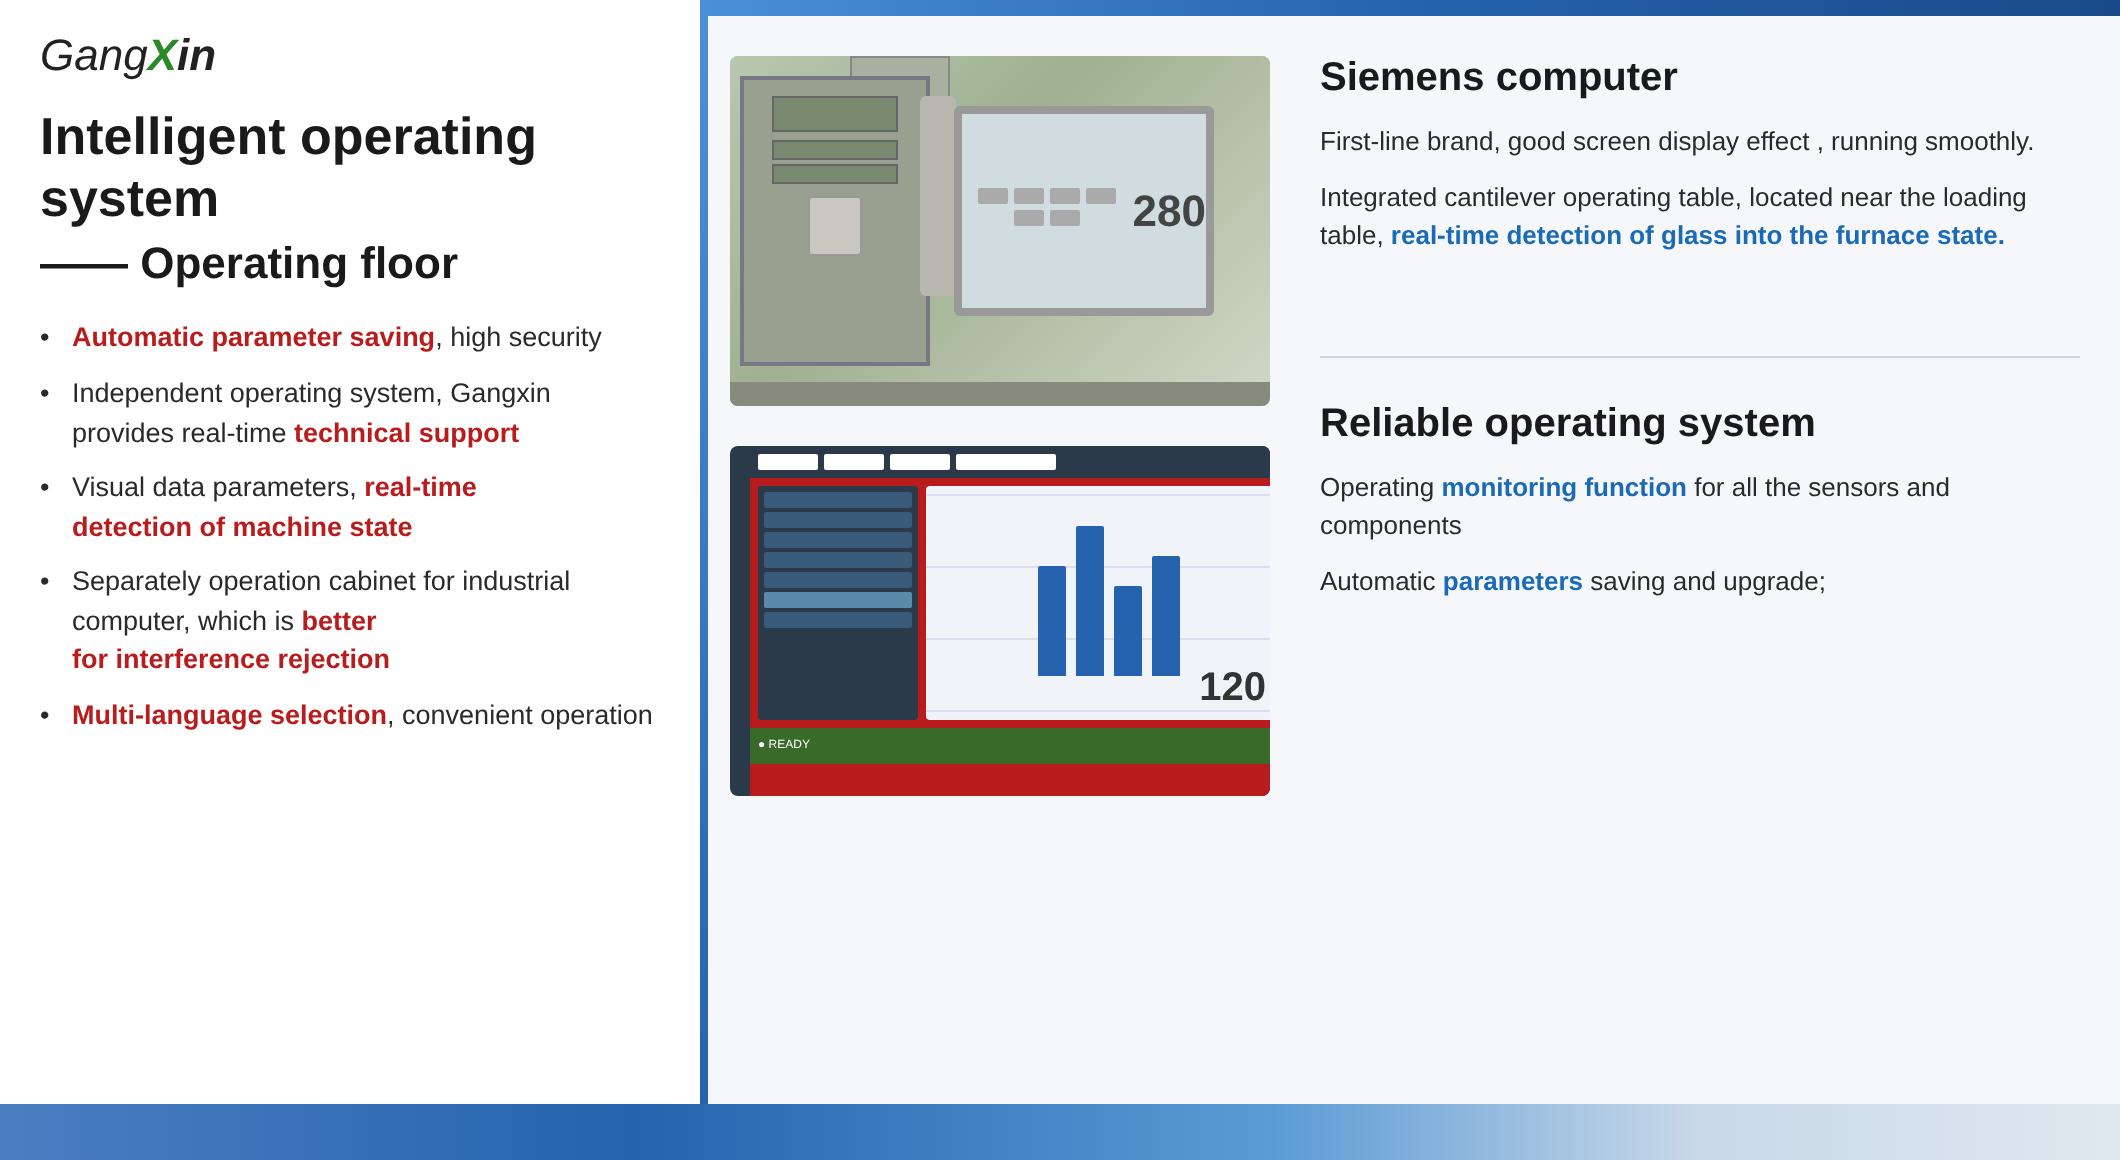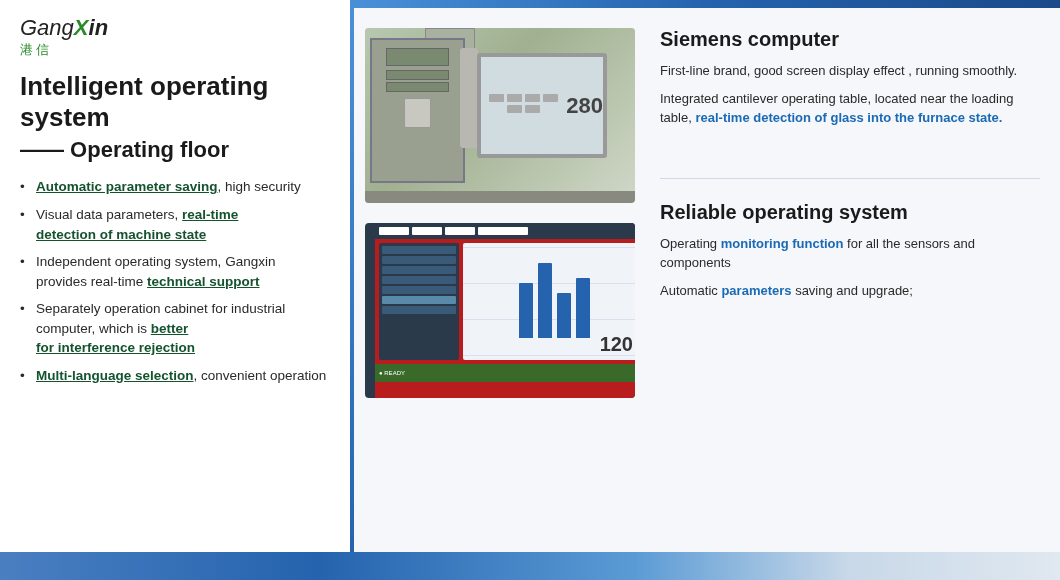--- a/index.html
+++ b/index.html
@@ -88,23 +88,22 @@
       color: #2a2a2a;
       line-height: 1.45;
     }
     .bullet-list li::before {
       content: '•';
       position: absolute;
       left: 0;
       color: #2a2a2a;
     }
     .highlight-blue {
-      color: #14532d;
-      font-weight: bold;
-      text-decoration: underline;
+      color: #b91c1c;
+      font-weight: bold;
     }
     .highlight-blue-nounder {
       color: #1a6ab5;
       font-weight: bold;
     }
 
     
     .right-panel {
       position: absolute;
       top: 8px;
@@ -282,35 +281,34 @@
 <body>
 
 <div class="top-bar"></div>
 
 <div class="left-panel">
 
   <div class="logo-area">
     <div class="logo-text">
       <span style="font-style:italic; font-weight:400; color:#222;">Gang</span><span style="font-style:italic; font-weight:900; color:#2a8a2a;">X</span><span style="font-style:italic; font-weight:900; color:#222;">in</span>
     </div>
-    <div class="logo-chinese">港信</div>
   </div>
 
   <div class="main-title">Intelligent operating system</div>
   <div class="sub-title">—— Operating floor</div>
 
   <ul class="bullet-list">
     <li>
       <span class="highlight-blue">Automatic parameter saving</span><span>, high security</span>
     </li>
     <li>
-      <span>Visual data parameters, </span><span class="highlight-blue">real-time<br>detection of machine state</span>
+      <span>Independent operating system, Gangxin provides real-time </span><span class="highlight-blue">technical support</span>
     </li>
     <li>
-      <span>Independent operating system, Gangxin provides real-time </span><span class="highlight-blue">technical support</span>
+      <span>Visual data parameters, </span><span class="highlight-blue">real-time<br>detection of machine state</span>
     </li>
     <li>
       <span>Separately operation cabinet for industrial computer, which is </span><span class="highlight-blue">better<br>for interference rejection</span>
     </li>
     <li>
       <span class="highlight-blue">Multi-language selection</span><span>, convenient operation</span>
     </li>
   </ul>
 </div>
 

